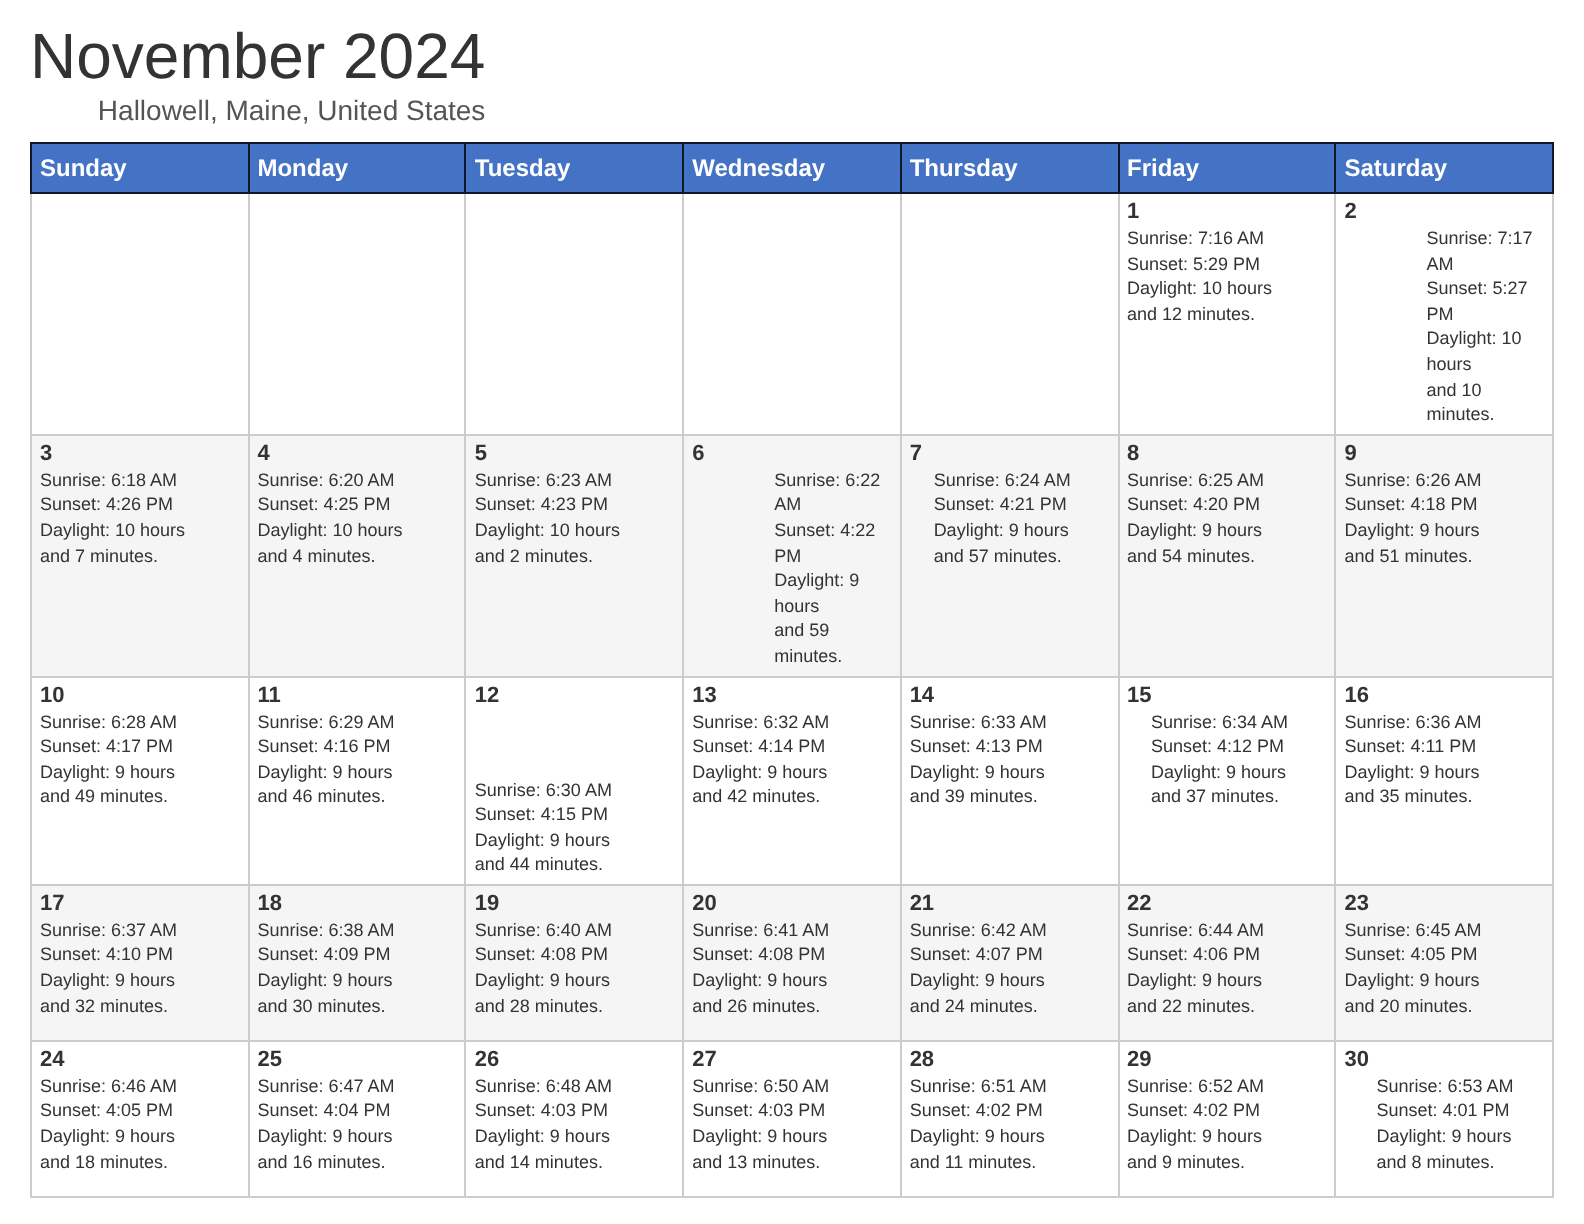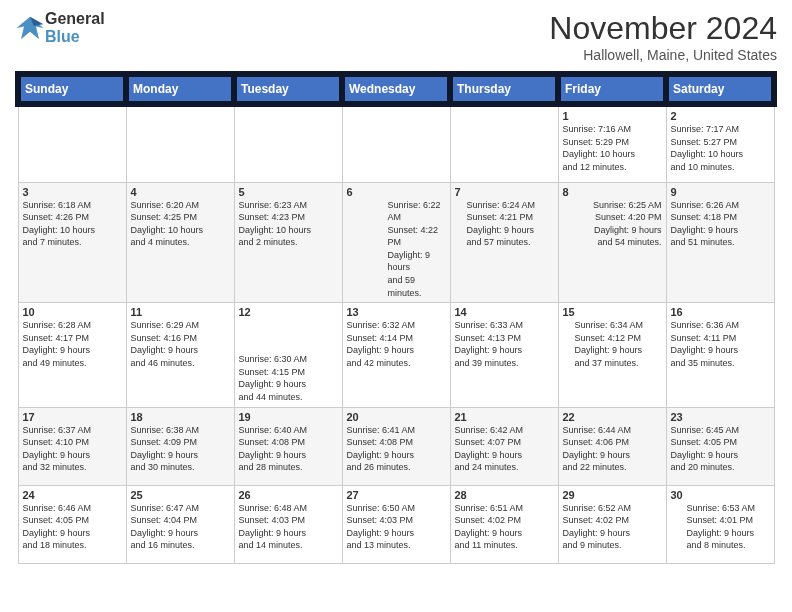--- a/index.html
+++ b/index.html
@@ -18,21 +18,21 @@
     
     table { width: 100%; border-collapse: collapse; table-layout: fixed; }
     
     thead th {
       background-color: #4472c4;
       color: white;
       font-size: 12px;
       font-weight: bold;
       padding: 5px 4px;
       text-align: left;
-      border: 6px solid #0f172a;
+      border: 1px solid #0f172a;
     }
     
     tbody td {
       vertical-align: top;
       border: 1px solid #ccc;
       padding: 3px 4px;
       font-size: 9.5px;
       height: 78px;
       background: #fff;
     }
@@ -45,30 +45,20 @@
     .empty { background: #fff !important; }
     
     
     .bird-svg { width: 30px; height: 30px; }
   </style>
 </head>
 <body>
 
 <div class="container">
   <div class="header-row">
-    <div class="logo">
-      <svg class="bird-svg" viewBox="0 0 40 40">
-        <polygon points="20,5 38,20 28,18 32,35 20,25 8,35 12,18 2,20" fill="#4a90c4"></polygon>
-        <polygon points="20,5 38,15 25,17" fill="#2a6090"></polygon>
-      </svg>
-      <div class="logo-text">
-        <div style="font-size:16px;font-weight:bold;color:#333;">General</div>
-        <div style="font-size:16px;font-weight:bold;color:#4a90c4;">Blue</div>
-      </div>
-    </div>
     <div class="title-block">
       <div class="month-title">November 2024</div>
       <div class="location">Hallowell, Maine, United States</div>
     </div>
   </div>
 
   <table>
     <thead>
       <tr>
         <th>Sunday</th>
@@ -89,21 +79,21 @@
           <td class="empty"></td>
           <td>
             <span class="day-number">1</span>
             <div class="day-info" style="white-space: pre-line;">Sunrise: 7:16 AM
 Sunset: 5:29 PM
 Daylight: 10 hours
 and 12 minutes.</div>
           </td>
           <td>
             <span class="day-number">2</span>
-            <div class="day-info" style="white-space: pre-line;">Sunrise: 7:17 AM
+            <div class="day-info" style="white-space: pre-line; margin-left: 41px;">Sunrise: 7:17 AM
 Sunset: 5:27 PM
 Daylight: 10 hours
 and 10 minutes.</div>
           </td>
         </tr>
         <tr>
           <td>
             <span class="day-number">3</span>
             <div class="day-info" style="white-space: pre-line;">Sunrise: 6:18 AM
 Sunset: 4:26 PM
@@ -133,21 +123,21 @@
           </td>
           <td>
             <span class="day-number">7</span>
             <div class="day-info" style="white-space: pre-line; margin-left: 12px;">Sunrise: 6:24 AM
 Sunset: 4:21 PM
 Daylight: 9 hours
 and 57 minutes.</div>
           </td>
           <td>
             <span class="day-number">8</span>
-            <div class="day-info" style="white-space: pre-line; text-align: right;">Sunrise: 6:25 AM
+            <div class="day-info" style="white-space: pre-line;">Sunrise: 6:25 AM
 Sunset: 4:20 PM
 Daylight: 9 hours
 and 54 minutes.</div>
           </td>
           <td>
             <span class="day-number">9</span>
             <div class="day-info" style="white-space: pre-line;">Sunrise: 6:26 AM
 Sunset: 4:18 PM
 Daylight: 9 hours
 and 51 minutes.</div>

